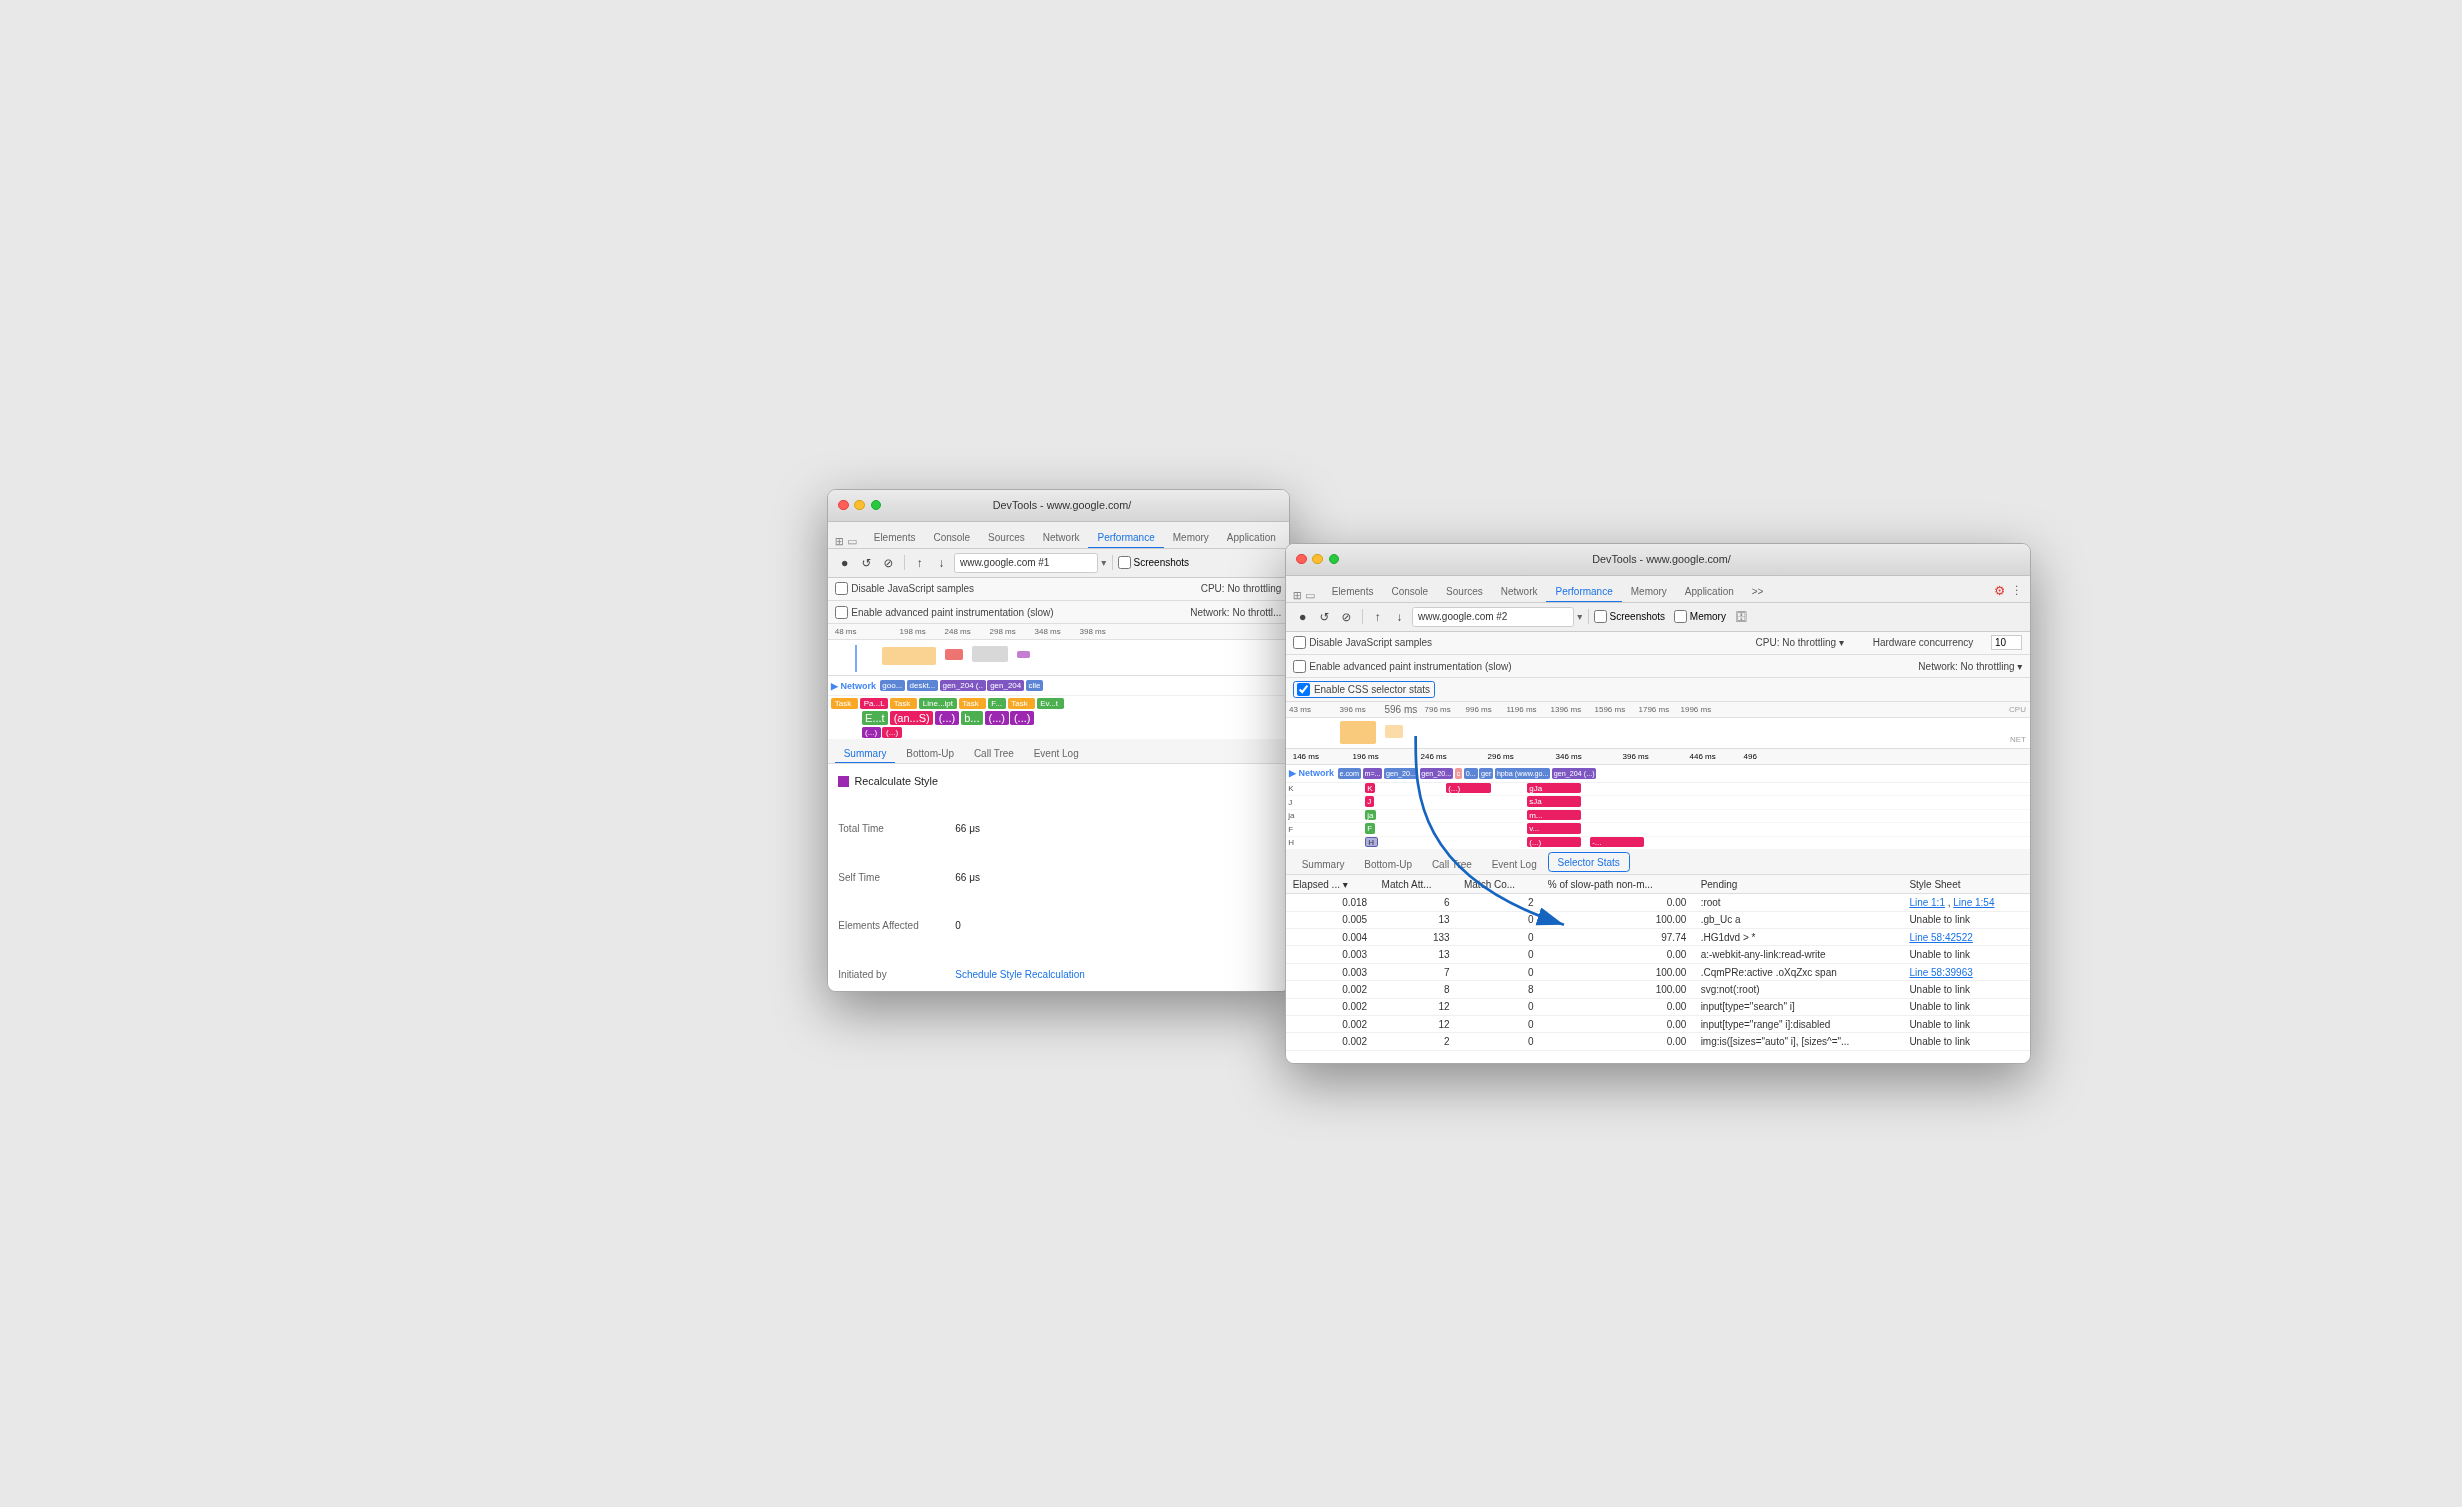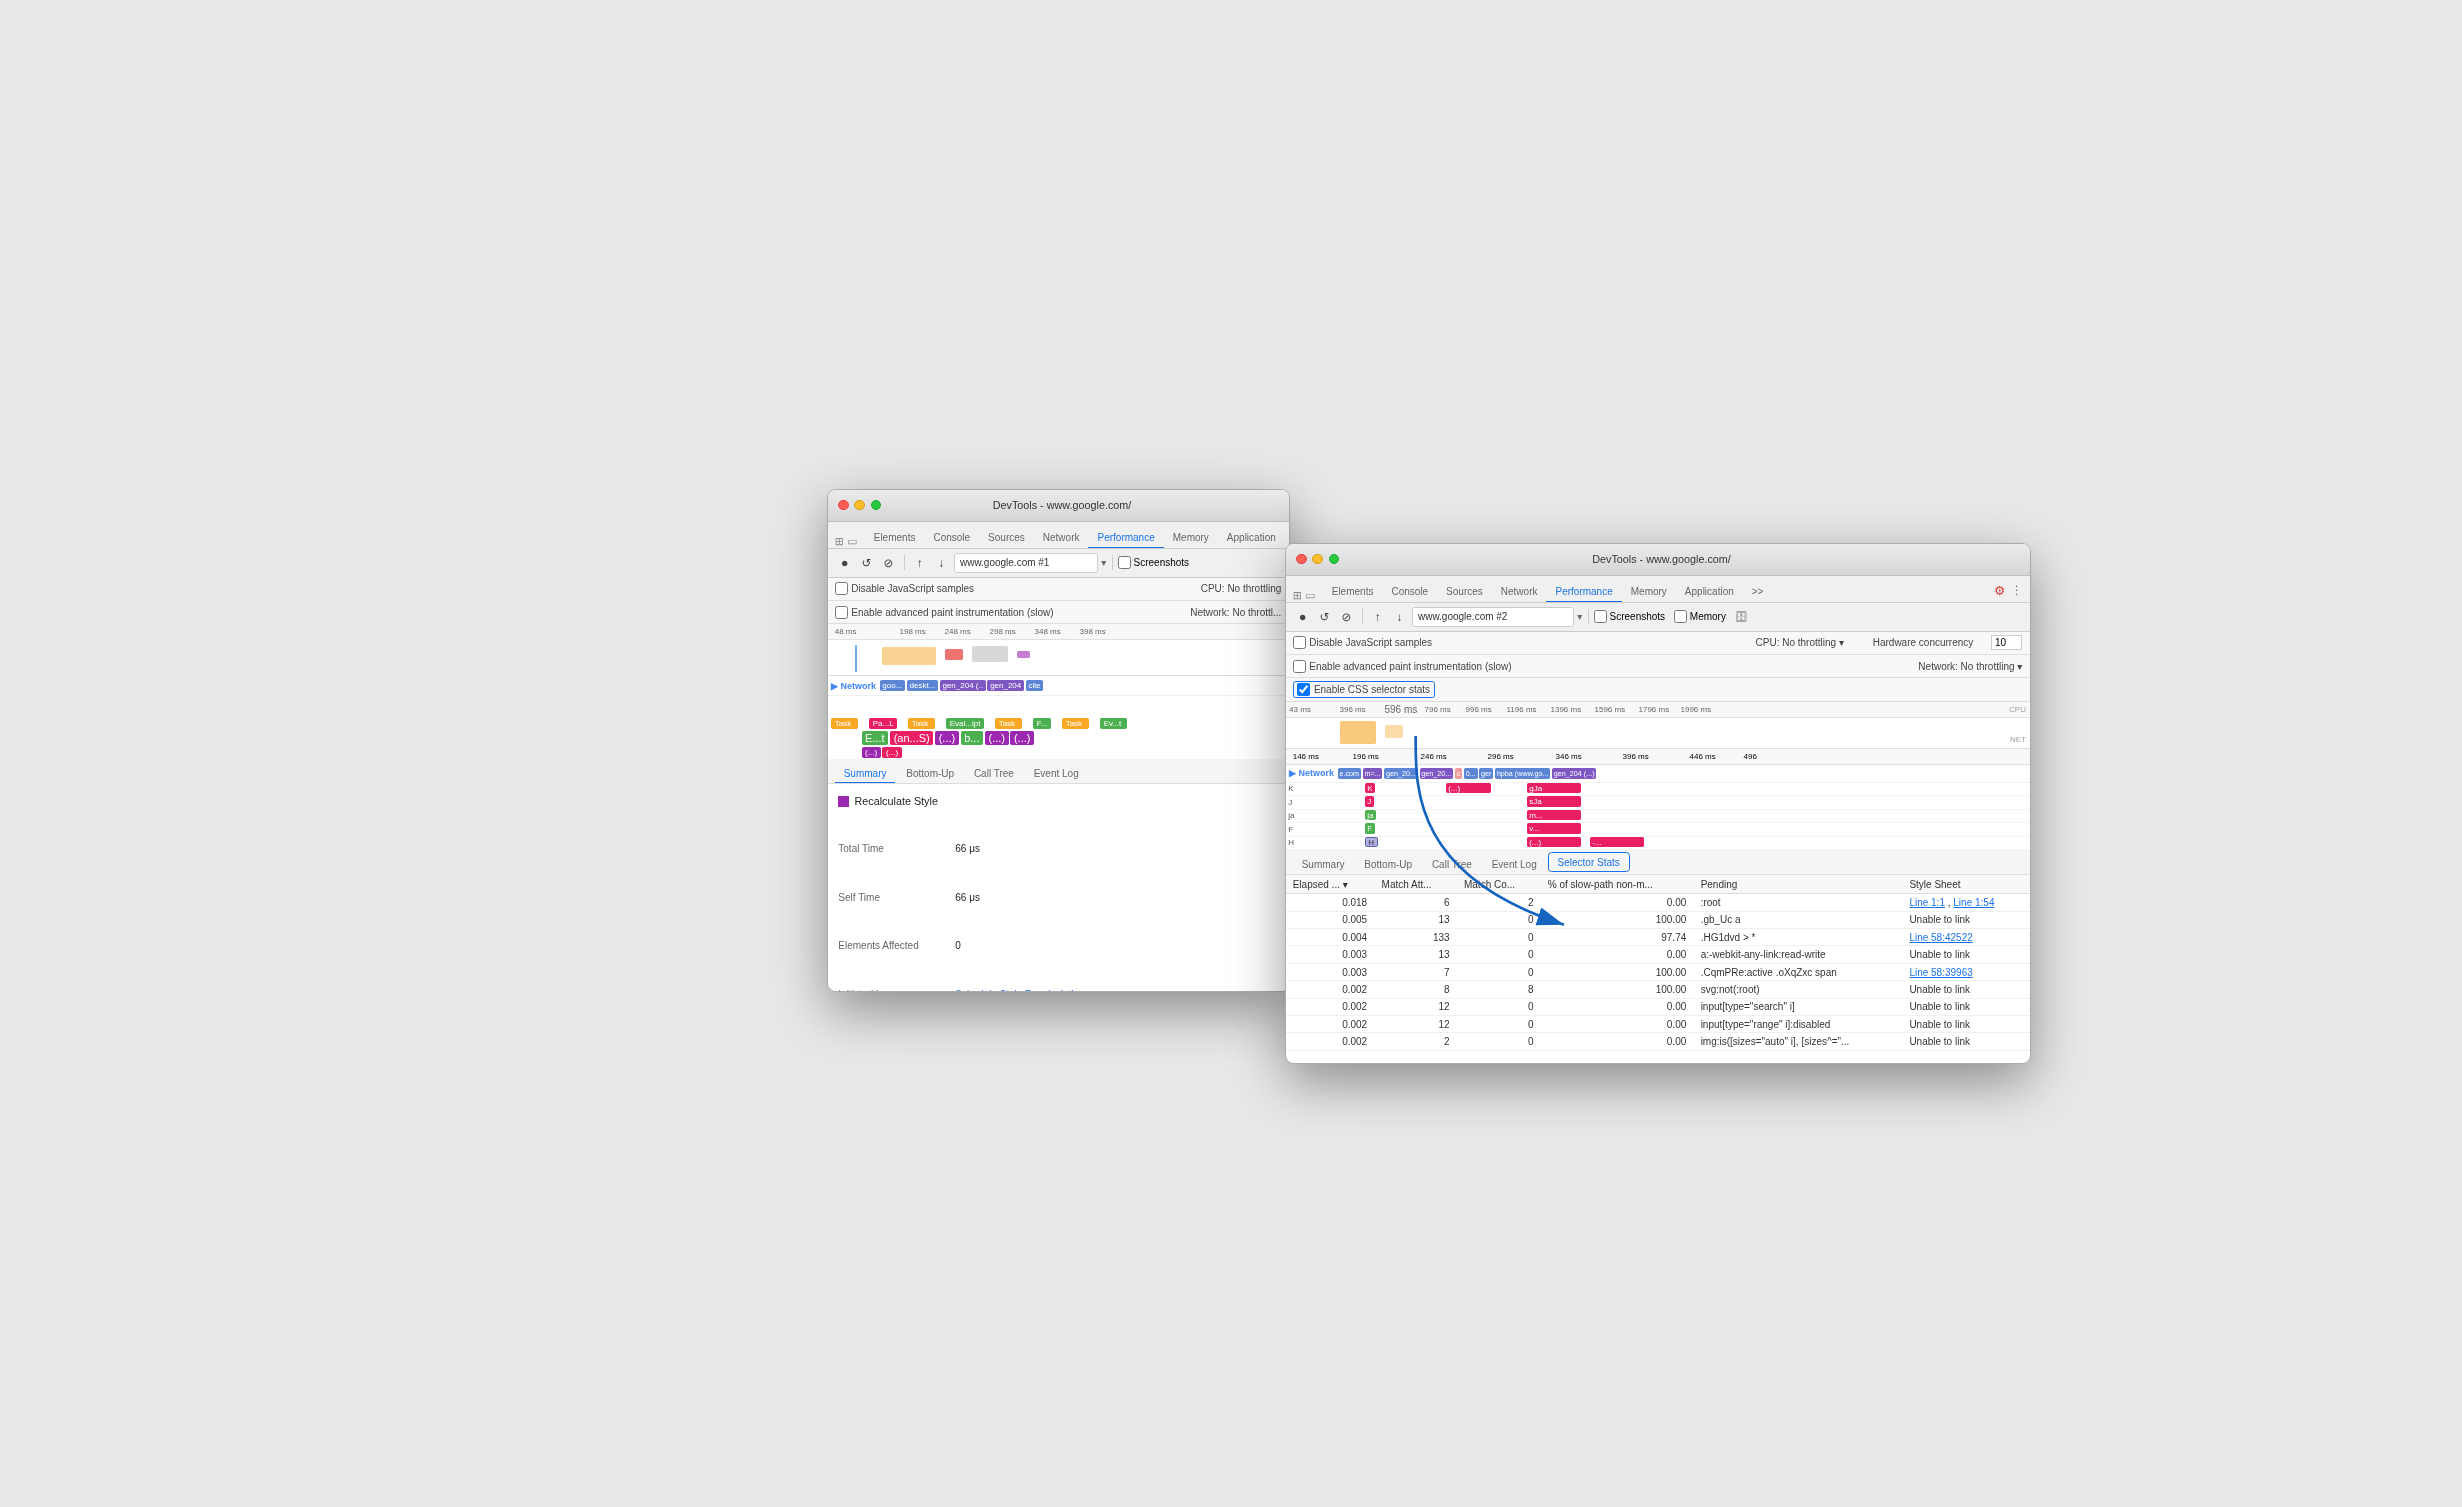--- a/index.html
+++ b/index.html
@@ -411,25 +411,25 @@
       <div style="display:flex; gap:1.8px; overflow:hidden;">
         <span style="background:#5c85d6; color:white; padding:0.9px 2.7px; border-radius:1.8px; font-size:8px;">goo...</span>
         <span style="background:#5c85d6; color:white; padding:0.9px 2.7px; border-radius:1.8px; font-size:8px;">deskt...</span>
         <span style="background:#7e57c2; color:white; padding:0.9px 2.7px; border-radius:1.8px; font-size:8px;">gen_204 (..</span>
         <span style="background:#7e57c2; color:white; padding:0.9px 2.7px; border-radius:1.8px; font-size:8px;">gen_204</span>
         <span style="background:#5c85d6; color:white; padding:0.9px 2.7px; border-radius:1.8px; font-size:8px;">clie</span>
       </div>
     </div>
 
     <div style="background:white; overflow:hidden;">
-      <div style="height:14.4px; display:flex; align-items:center; padding:0 3.6px; gap:11px; font-size:8px; overflow:hidden;margin-top:20px;">
+      <div style="height:14.4px; display:flex; align-items:center; padding:0 3.6px; gap:2px; font-size:8px; overflow:hidden;">
         <span style="background:#f9a825; color:white; padding:0.9px 3.6px; border-radius:1.8px; min-width:27px;">Task</span>
         <span style="background:#e91e63; color:white; padding:0.9px 3.6px; border-radius:1.8px; min-width:27px;">Pa...L</span>
         <span style="background:#f9a825; color:white; padding:0.9px 3.6px; border-radius:1.8px; min-width:27px;">Task</span>
-        <span style="background:#4caf50; color:white; padding:0.9px 3.6px; border-radius:1.8px; min-width:36px;">Eval...ipt</span>
+        <span style="background:#4caf50; color:white; padding:0.9px 3.6px; border-radius:1.8px; min-width:36px;">Line...ipt</span>
         <span style="background:#f9a825; color:white; padding:0.9px 3.6px; border-radius:1.8px; min-width:27px;">Task</span>
         <span style="background:#4caf50; color:white; padding:0.9px 3.6px; border-radius:1.8px; min-width:18px;">F...</span>
         <span style="background:#f9a825; color:white; padding:0.9px 3.6px; border-radius:1.8px; min-width:27px;">Task</span>
         <span style="background:#4caf50; color:white; padding:0.9px 3.6px; border-radius:1.8px; min-width:27px;">Ev...t</span>
       </div>
       <div style="height:14.4px; display:flex; align-items:center; padding:0 3.6px 0 34px; gap:1.8px; font-size:11px; overflow:hidden;">
         <span style="background:#4caf50; color:white; padding:0.9px 3.6px; border-radius:1.8px;">E...t</span>
         <span style="background:#e91e63; color:white; padding:0.9px 3.6px; border-radius:1.8px;">(an...S)</span>
         <span style="background:#9c27b0; color:white; padding:0.9px 3.6px; border-radius:1.8px;">(...)</span>
         <span style="background:#4caf50; color:white; padding:0.9px 3.6px; border-radius:1.8px;">b...</span>

